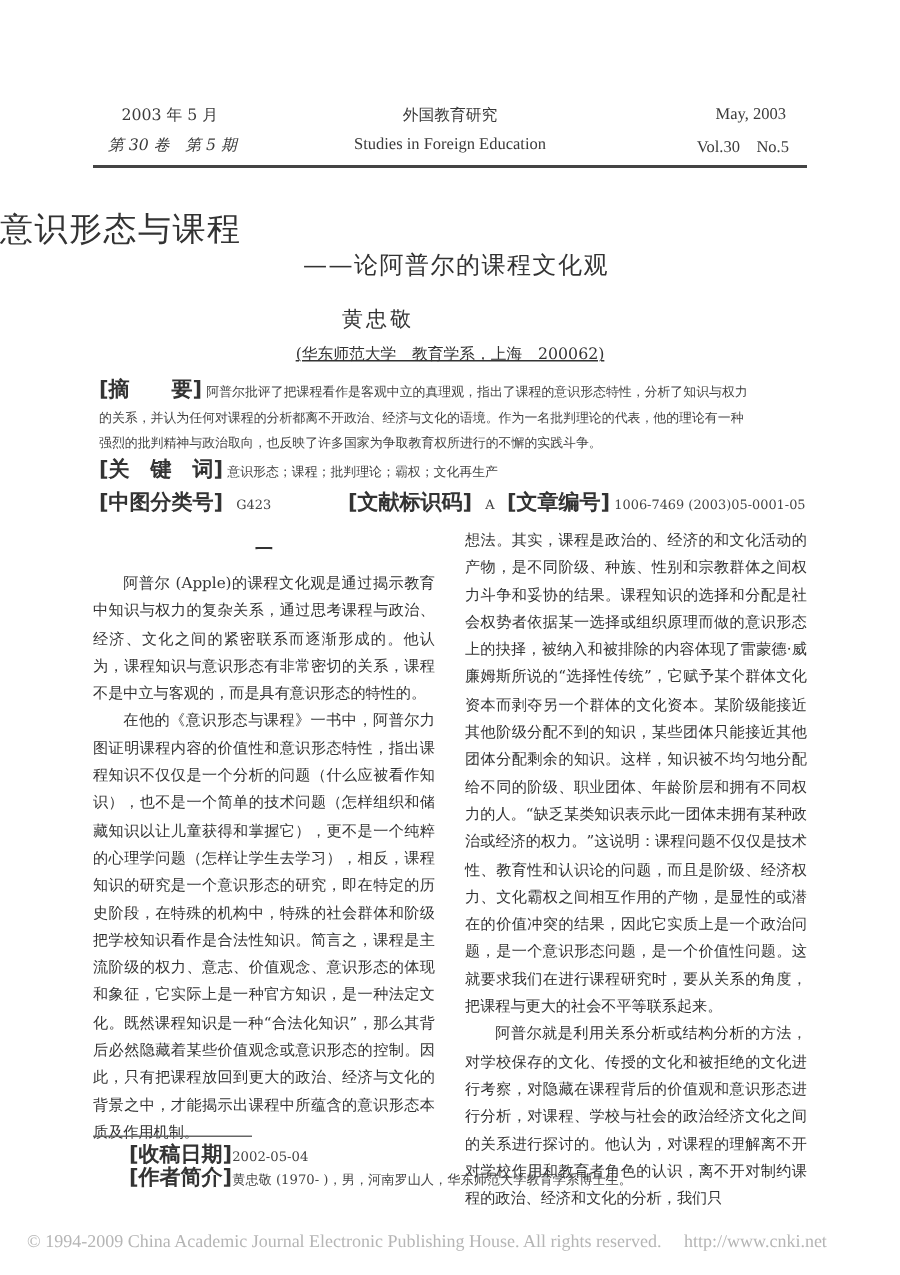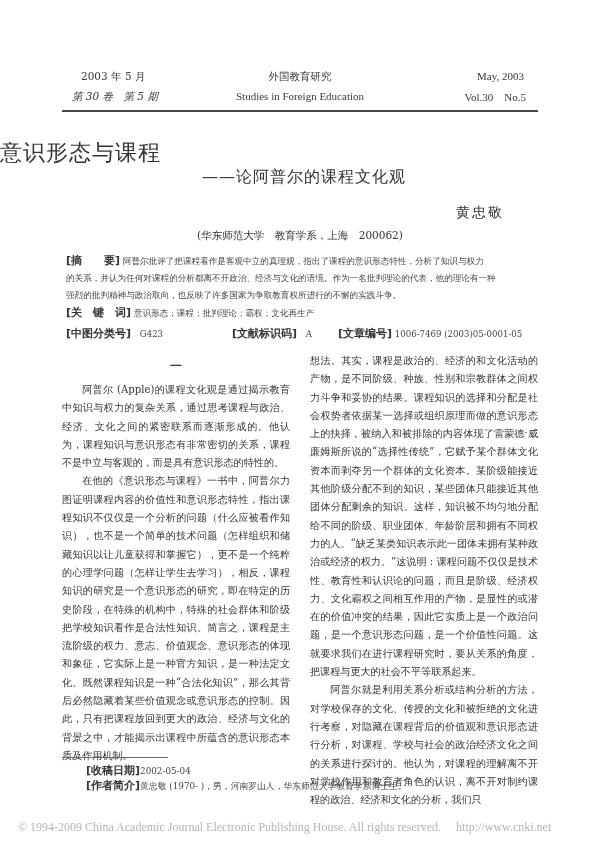--- a/index.html
+++ b/index.html
@@ -8,21 +8,21 @@
     font-family:"DejaVu Serif","Liberation Serif",serif; color:#2a2a2a;
   }
   .abs { position:absolute; }
   .hdr { font-size:10.5px; color:#3a3a3a; white-space:nowrap; }
   .rule { position:absolute; background:#444; }
   .title { font-size:22px; color:#333; letter-spacing:1px; white-space:nowrap; }
   .subtitle { font-size:16px; color:#333; letter-spacing:1px; white-space:nowrap; }
   .author { font-size:14px; color:#333; letter-spacing:2px; white-space:nowrap; }
   .affil { font-size:10.5px; color:#333; white-space:nowrap; }
   .abs-block { font-size:8.6px; line-height:17px; color:#444; width:470px; }
-  .lbl { font-family:"DejaVu Sans","Liberation Sans",sans-serif; font-weight:bold; color:#333; font-size:11px; }
+  .lbl { font-family:"DejaVu Sans","Liberation Sans",sans-serif; font-weight:bold; color:#333; font-size:14px; }
   .meta-row { font-size:8.6px; color:#444; white-space:nowrap; }
   .col { font-size:10.1px; line-height:18.3px; color:#333; text-align:justify; }
   .col p { margin:0; text-indent:2em; }
   .col p.noind { text-indent:0; }
   .sec { text-align:center; font-size:12px; font-weight:bold; color:#333; }
   .fn { font-size:8.8px; color:#444; white-space:nowrap; line-height:15px; }
   .copy { font-family:"Liberation Serif","DejaVu Serif",serif; font-size:12px; color:#b5b5b5; white-space:nowrap; }
 </style>
 </head>
 <body>
@@ -30,30 +30,30 @@
 <div class="abs hdr" style="left:81px; top:70px;">2003 年 5 月</div>
 <div class="abs hdr" style="left:72px; top:90px;font-style:italic;">第 30 卷　第 5 期</div>
 <div class="abs hdr" style="left:0; width:600px; text-align:center; top:70px;">外国教育研究</div>
 <div class="abs hdr" style="left:0; width:600px; text-align:center; top:90px; font-family:'Liberation Serif',serif; font-size:11px;">Studies in Foreign Education</div>
 <div class="abs hdr" style="right:76px; top:70px; font-family:'Liberation Serif',serif; font-size:11px;">May, 2003</div>
 <div class="abs hdr" style="right:74px; top:90px; font-family:'Liberation Serif',serif; font-size:11px;">Vol.30　No.5</div>
 <div class="rule" style="left:62px; top:110px; width:476px; height:1.5px;"></div>
 
 <div class="abs title" style="left:0; width:600px; top:138px;">意识形态与课程</div>
 <div class="abs subtitle" style="left:0; width:568px; text-align:center; top:167px; padding-left:40px; box-sizing:border-box;">——论阿普尔的课程文化观</div>
-<div class="abs author" style="left:0; width:504px; text-align:right; top:204px;">黄忠敬</div>
-<div class="abs affil" style="left:0; width:600px; text-align:center; top:229px;">(华东师范大学　教育学系，上海　200062)</div>
+<div class="abs author" style="left:0; width:504px; text-align:center; top:204px;">黄忠敬</div>
+<div class="abs affil" style="left:0; width:600px; text-align:center; top:229px;text-decoration:underline;">(华东师范大学　教育学系，上海　200062)</div>
 
 <div class="abs abs-block" style="left:66px; top:252px;">
   <div style="white-space:nowrap;">
     <span class="lbl">[摘　　要]</span>
     <span>阿普尔批评了把课程看作是客观中立的真理观，指出了课程的意识形态特性，分析了知识与权力</span>
   </div>
   <div style="white-space:nowrap;">的关系，并认为任何对课程的分析都离不开政治、经济与文化的语境。作为一名批判理论的代表，他的理论有一种</div>
-  <div style="white-space:nowrap;">强烈的批判精神与政治取向，也反映了许多国家为争取教育权所进行的不懈的实践斗争。</div>
+  <div style="white-space:nowrap;font-family:Liberation Mono, monospace;">强烈的批判精神与政治取向，也反映了许多国家为争取教育权所进行的不懈的实践斗争。</div>
   <div style="white-space:nowrap;">
     <span class="lbl">[关　键　词]</span>
     <span>意识形态；课程；批判理论；霸权；文化再生产</span>
   </div>
 </div>
 
 <div class="abs meta-row" style="left:66px; top:326px;">
   <span class="lbl">[中图分类号]</span>
   <span style="margin-left:6px;">G423</span>
 </div>

